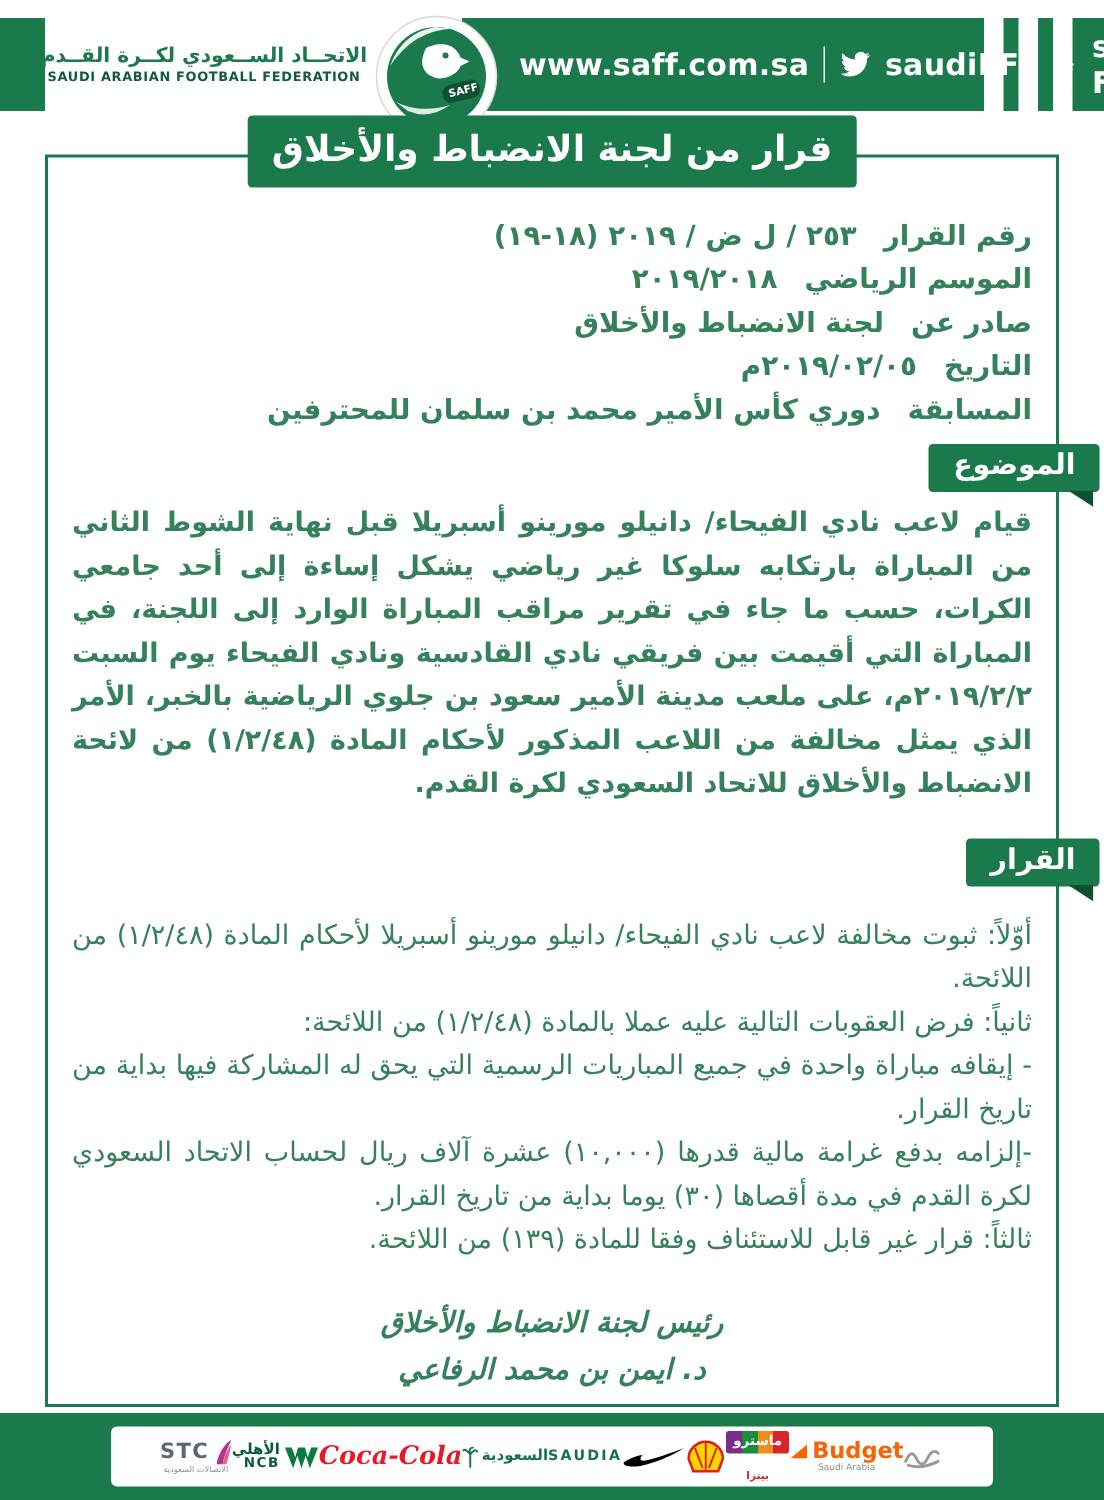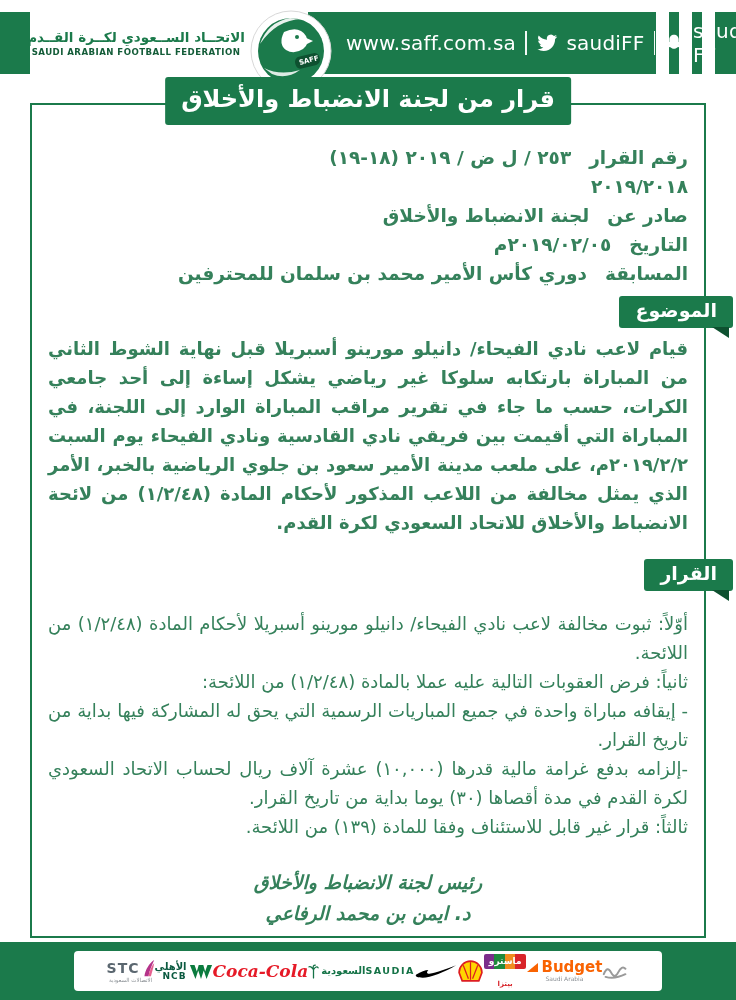--- a/index.html
+++ b/index.html
@@ -13,21 +13,21 @@
   .page{position:relative;width:736px;height:1000px;background:#fff;overflow:hidden;margin:0 auto;}
 
   
   .topbar{position:absolute;top:12px;left:0;width:736px;height:62px;background:var(--green);}
   .brand-panel{position:absolute;left:30px;top:0;width:278px;height:62px;background:#fff;
     display:flex;flex-direction:column;align-items:center;justify-content:center;padding-right:66px;}
   .brand-ar{color:var(--green);font-size:13.5px;font-weight:bold;direction:rtl;white-space:nowrap;}
   .brand-en{color:#135C38;font-size:8.6px;font-weight:bold;letter-spacing:.45px;margin-top:2px;white-space:nowrap;}
   .saff-logo{position:absolute;left:250px;top:-2px;width:82px;height:82px;}
   .links{position:absolute;left:346px;top:0;height:62px;display:flex;align-items:center;gap:9px;color:#fff;}
-  .links .txt{font-size:20px;letter-spacing:.2px;}
+  .links .txt{font-size:20px;letter-spacing:.2px;font-weight:bold;}
   .sep{width:2px;height:24px;background:#fff;opacity:.95;}
   .soc-icon{display:inline-flex;align-items:center;}
   .stripes{position:absolute;top:0;right:21px;height:62px;display:flex;gap:10px;}
   .stripes i{display:block;width:13px;height:62px;background:#fff;}
 
   
   .doc{position:absolute;left:30px;top:103px;width:676px;height:835px;border:2px solid var(--green);
     background:#fff;direction:rtl;padding:38px 16px 0;}
   .doc-title{position:absolute;top:-28px;left:50%;transform:translateX(-50%);background:var(--green);
     color:#fff;font-size:24px;font-weight:bold;padding:8px 16px 12px;border-radius:3px;white-space:nowrap;}
@@ -123,20 +123,21 @@
 
   <main class="doc">
     <div class="doc-title">قرار من لجنة الانضباط والأخلاق</div>
 
     <section class="meta">
       <div class="meta-row">
         <span class="m-label">رقم القرار</span>
         <span class="m-value">٢٥٣ / ل ض / ٢٠١٩ (١٨-١٩)</span>
       </div>
       <div class="meta-row">
+        <span class="m-label">الموسم الرياضي</span>
         <span class="m-value">٢٠١٩/٢٠١٨</span>
       </div>
       <div class="meta-row">
         <span class="m-label">صادر عن</span>
         <span class="m-value">لجنة الانضباط والأخلاق</span>
       </div>
       <div class="meta-row">
         <span class="m-label">التاريخ</span>
         <span class="m-value">٢٠١٩/٠٢/٠٥م</span>
       </div>

